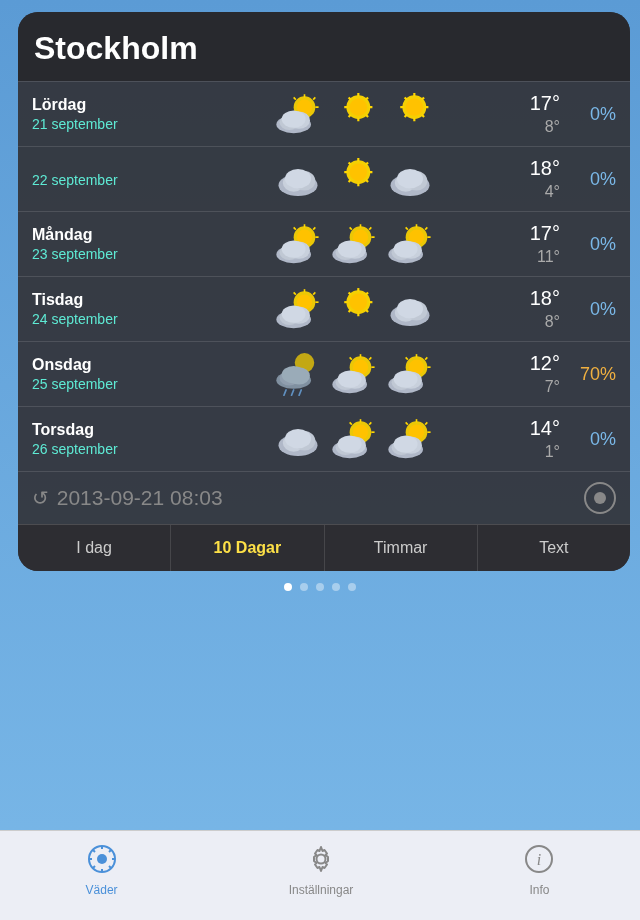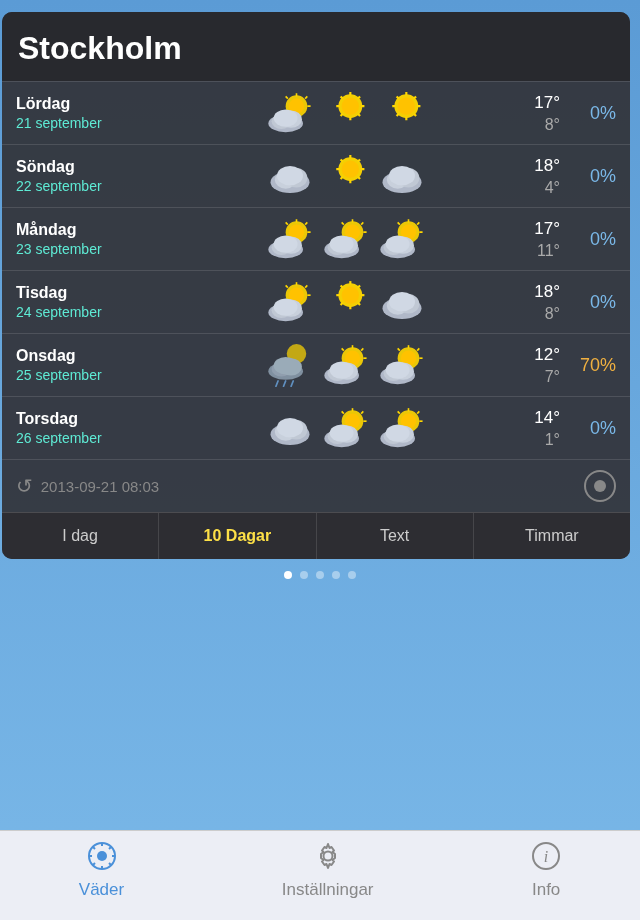--- a/index.html
+++ b/index.html
@@ -8,22 +8,22 @@
       height: 920px;
       font-family: -apple-system, 'Helvetica Neue', Arial, sans-serif;
       background: linear-gradient(180deg, #5b9bd5 0%, #7ab8e8 100%);
       overflow: hidden;
       position: relative;
     }
 
     
     .weather-card {
       background: rgba(50, 50, 55, 0.92);
-      border-radius: 10px;
-      margin: 12px 10px 0 2px;
+      border-radius: 20px;
+      margin: 12px 10px 0 18px;
       overflow: hidden;
     }
 
     .city-header {
       background: rgba(40, 40, 45, 0.95);
       padding: 18px 16px 14px 16px;
     }
 
     .city-name {
       color: #ffffff;
@@ -71,21 +71,21 @@
     }
 
     .temps {
       flex: 0 0 55px;
       text-align: right;
       margin-right: 6px;
     }
 
     .temp-high {
       color: #ffffff;
-      font-size: 17px;
+      font-size: 20px;
       font-weight: 500;
     }
 
     .temp-low {
       color: #aaaaaa;
       font-size: 16px;
       margin-top: 3px;
     }
 
     .precip {
@@ -102,21 +102,21 @@
     .timestamp-row {
       display: flex;
       align-items: center;
       justify-content: space-between;
       padding: 10px 14px;
       border-top: 1px solid rgba(255,255,255,0.12);
     }
 
     .timestamp-text {
       color: #888888;
-      font-size: 15px;
+      font-size: 21px;
     }
 
     .refresh-icon {
       color: #888888;
       font-size: 20px;
       margin-right: 8px;
     }
 
     .timestamp-left {
       display: flex;
@@ -198,21 +198,21 @@
 
     .nav-item {
       display: flex;
       flex-direction: column;
       align-items: center;
       gap: 5px;
       cursor: pointer;
     }
 
     .nav-label {
-      font-size: 17px;
+      font-size: 12px;
       color: #888888;
       text-align: center;
     }
 
     .nav-label.active { color: #4a90d9; }
   </style>
 </head>
 <body>
 
 <div class="weather-card">
@@ -275,21 +275,20 @@
           </div>
     </div>
     <div class="temps">
       <div class="temp-high">17°</div>
       <div class="temp-low">8°</div>
     </div>
     <div class="precip precip-low">0%</div>
   </div>
       <div class="weather-row">
     <div class="day-info">
-      <div class="day-name">Söndag</div>
       <div class="day-date">22 september</div>
     </div>
     <div class="weather-icons">
       <div class="weather-icon">
             <svg viewBox="0 0 48 40" xmlns="http://www.w3.org/2000/svg">
     <ellipse cx="24" cy="26" rx="18" ry="10" fill="#b0b8c8"></ellipse>
     <ellipse cx="20" cy="24" rx="10" ry="8" fill="#c8d0dc"></ellipse>
     <ellipse cx="30" cy="22" rx="10" ry="9" fill="#c0c8d4"></ellipse>
     <ellipse cx="24" cy="20" rx="12" ry="9" fill="#d0d8e4"></ellipse>
   </svg>
@@ -558,22 +557,22 @@
       <span class="timestamp-text">2013-09-21 08:03</span>
     </div>
     <div class="circle-btn">
       <div class="circle-inner"></div>
     </div>
   </div>
 
   <div class="tab-bar" id="tab-bar">
       <div class="tab-item">I dag</div>
       <div class="tab-item active">10 Dagar</div>
+      <div class="tab-item">Timmar</div>
       <div class="tab-item">Text</div>
-      <div class="tab-item">Timmar</div>
     </div>
 </div>
 
 <div class="page-dots" id="page-dots">
     <div class="dot active"></div>
     <div class="dot"></div>
     <div class="dot"></div>
     <div class="dot"></div>
     <div class="dot"></div>
   </div>

